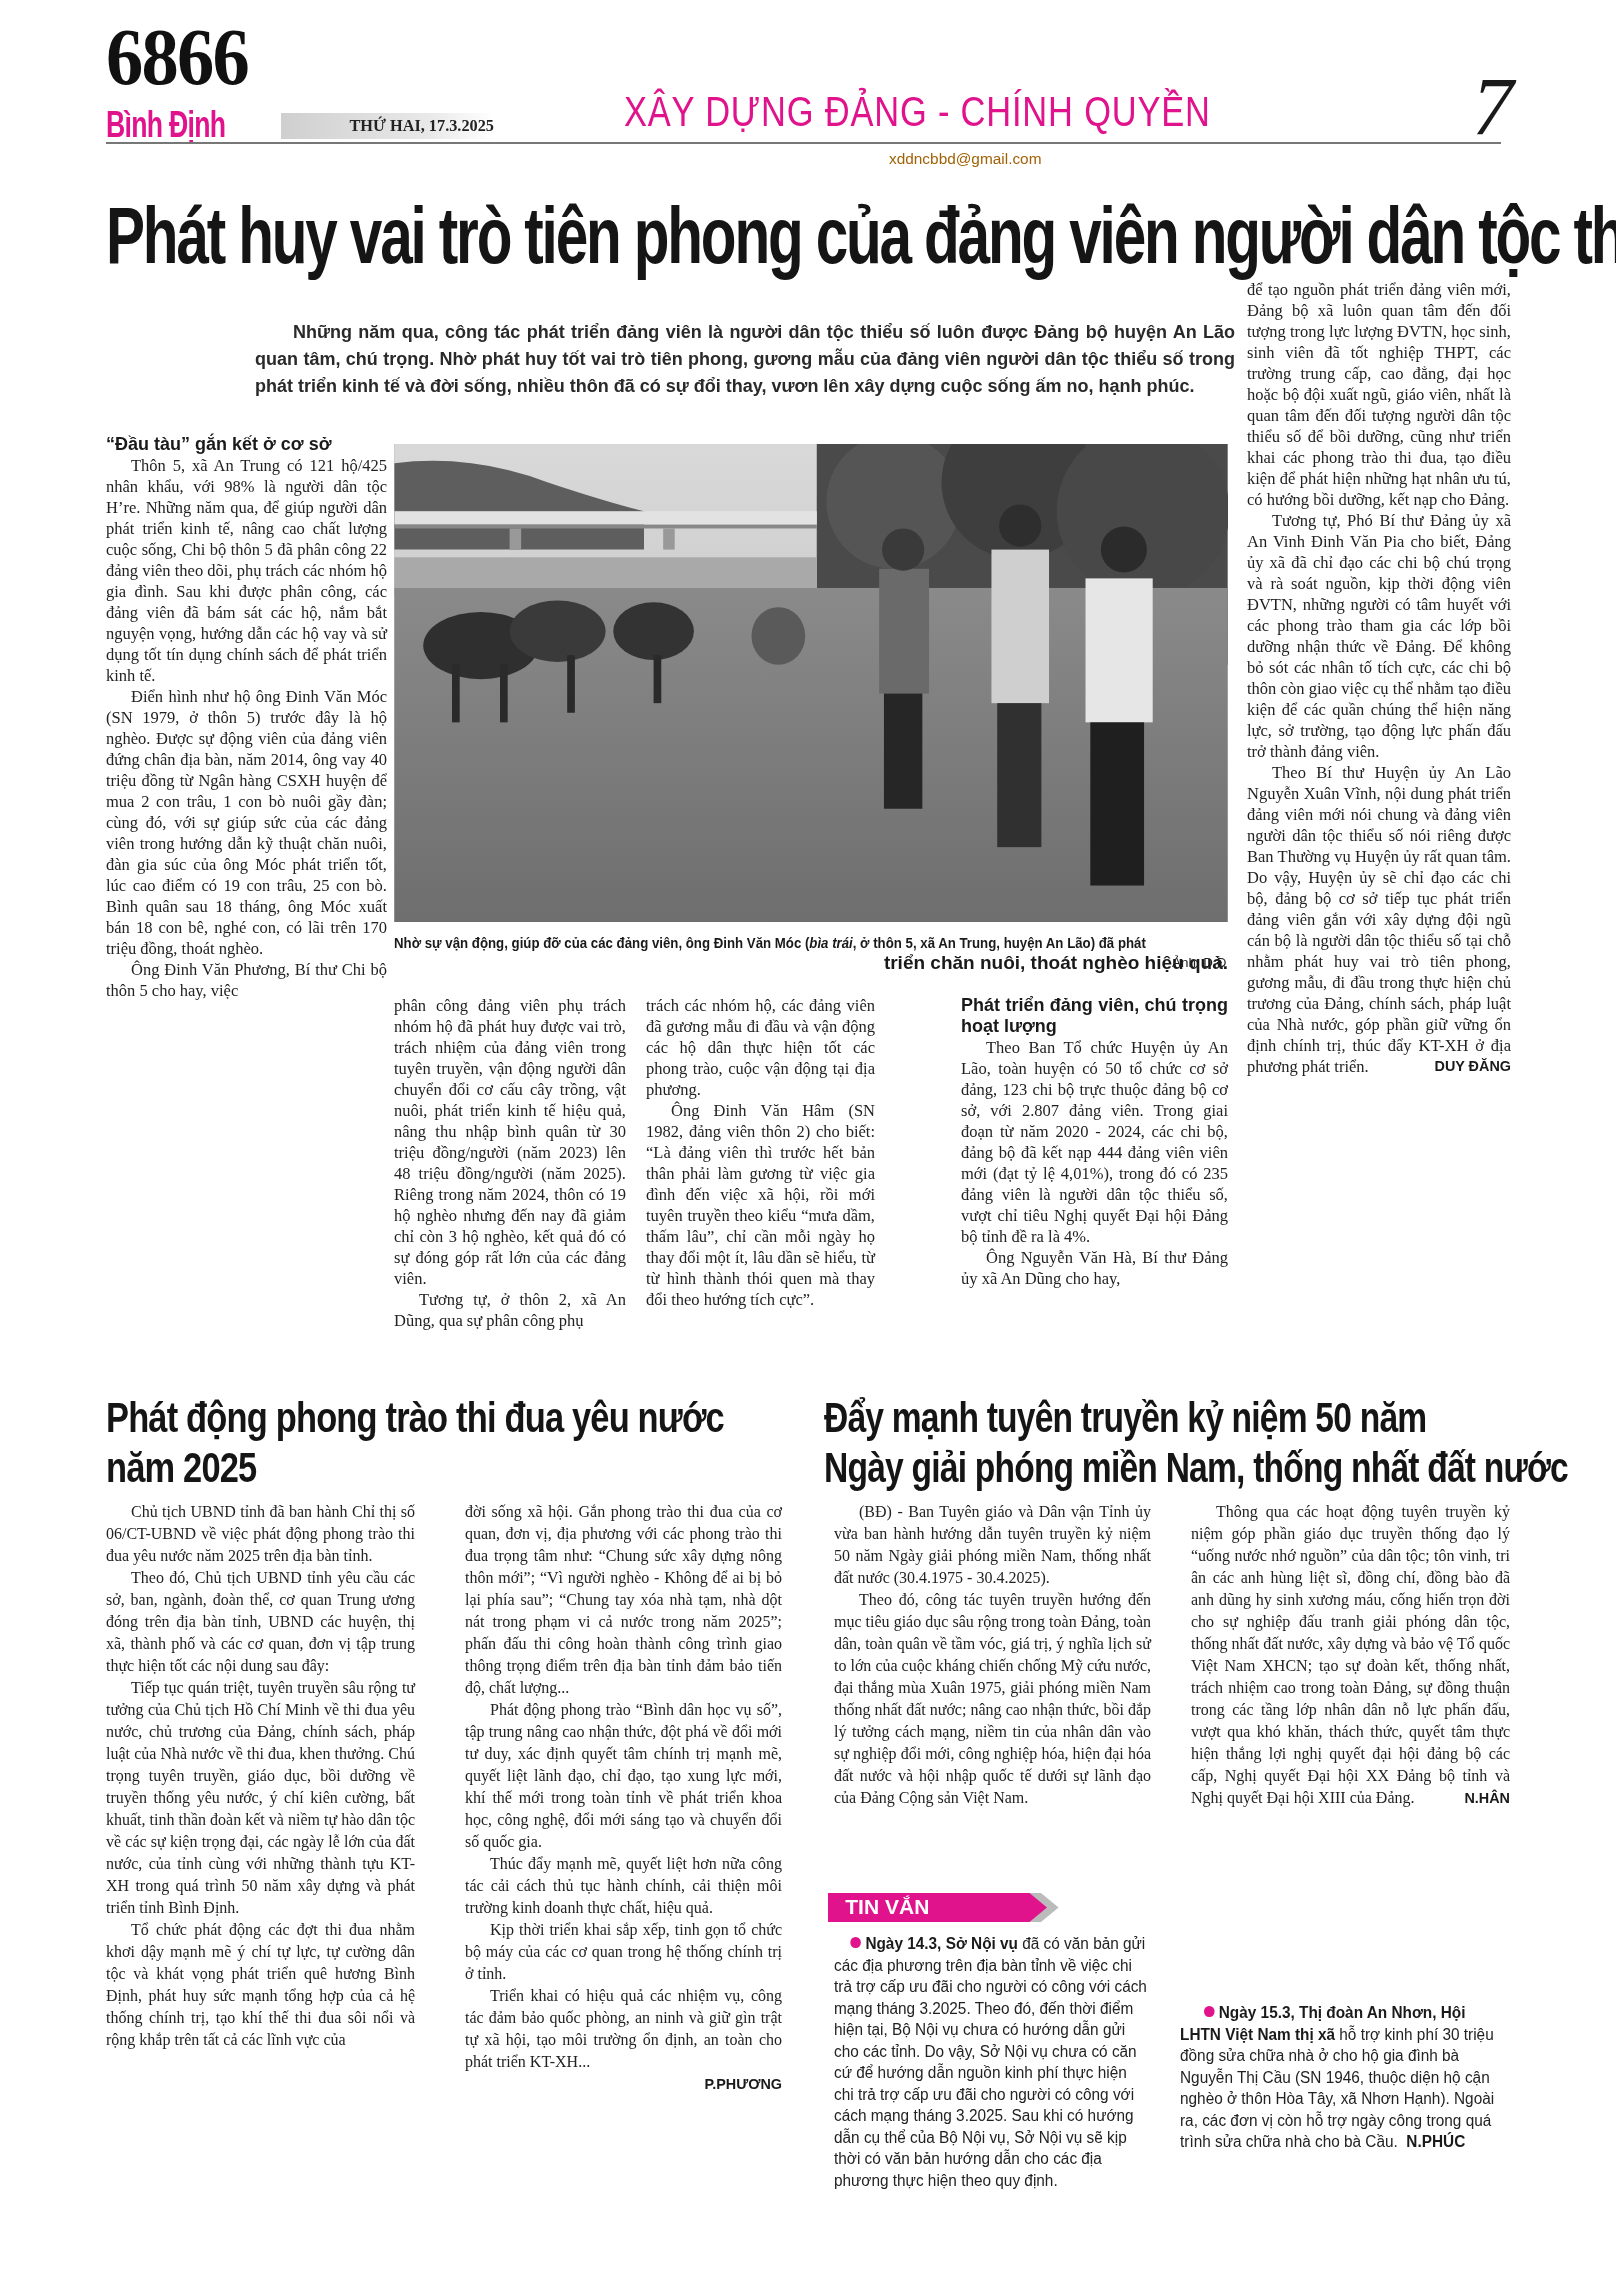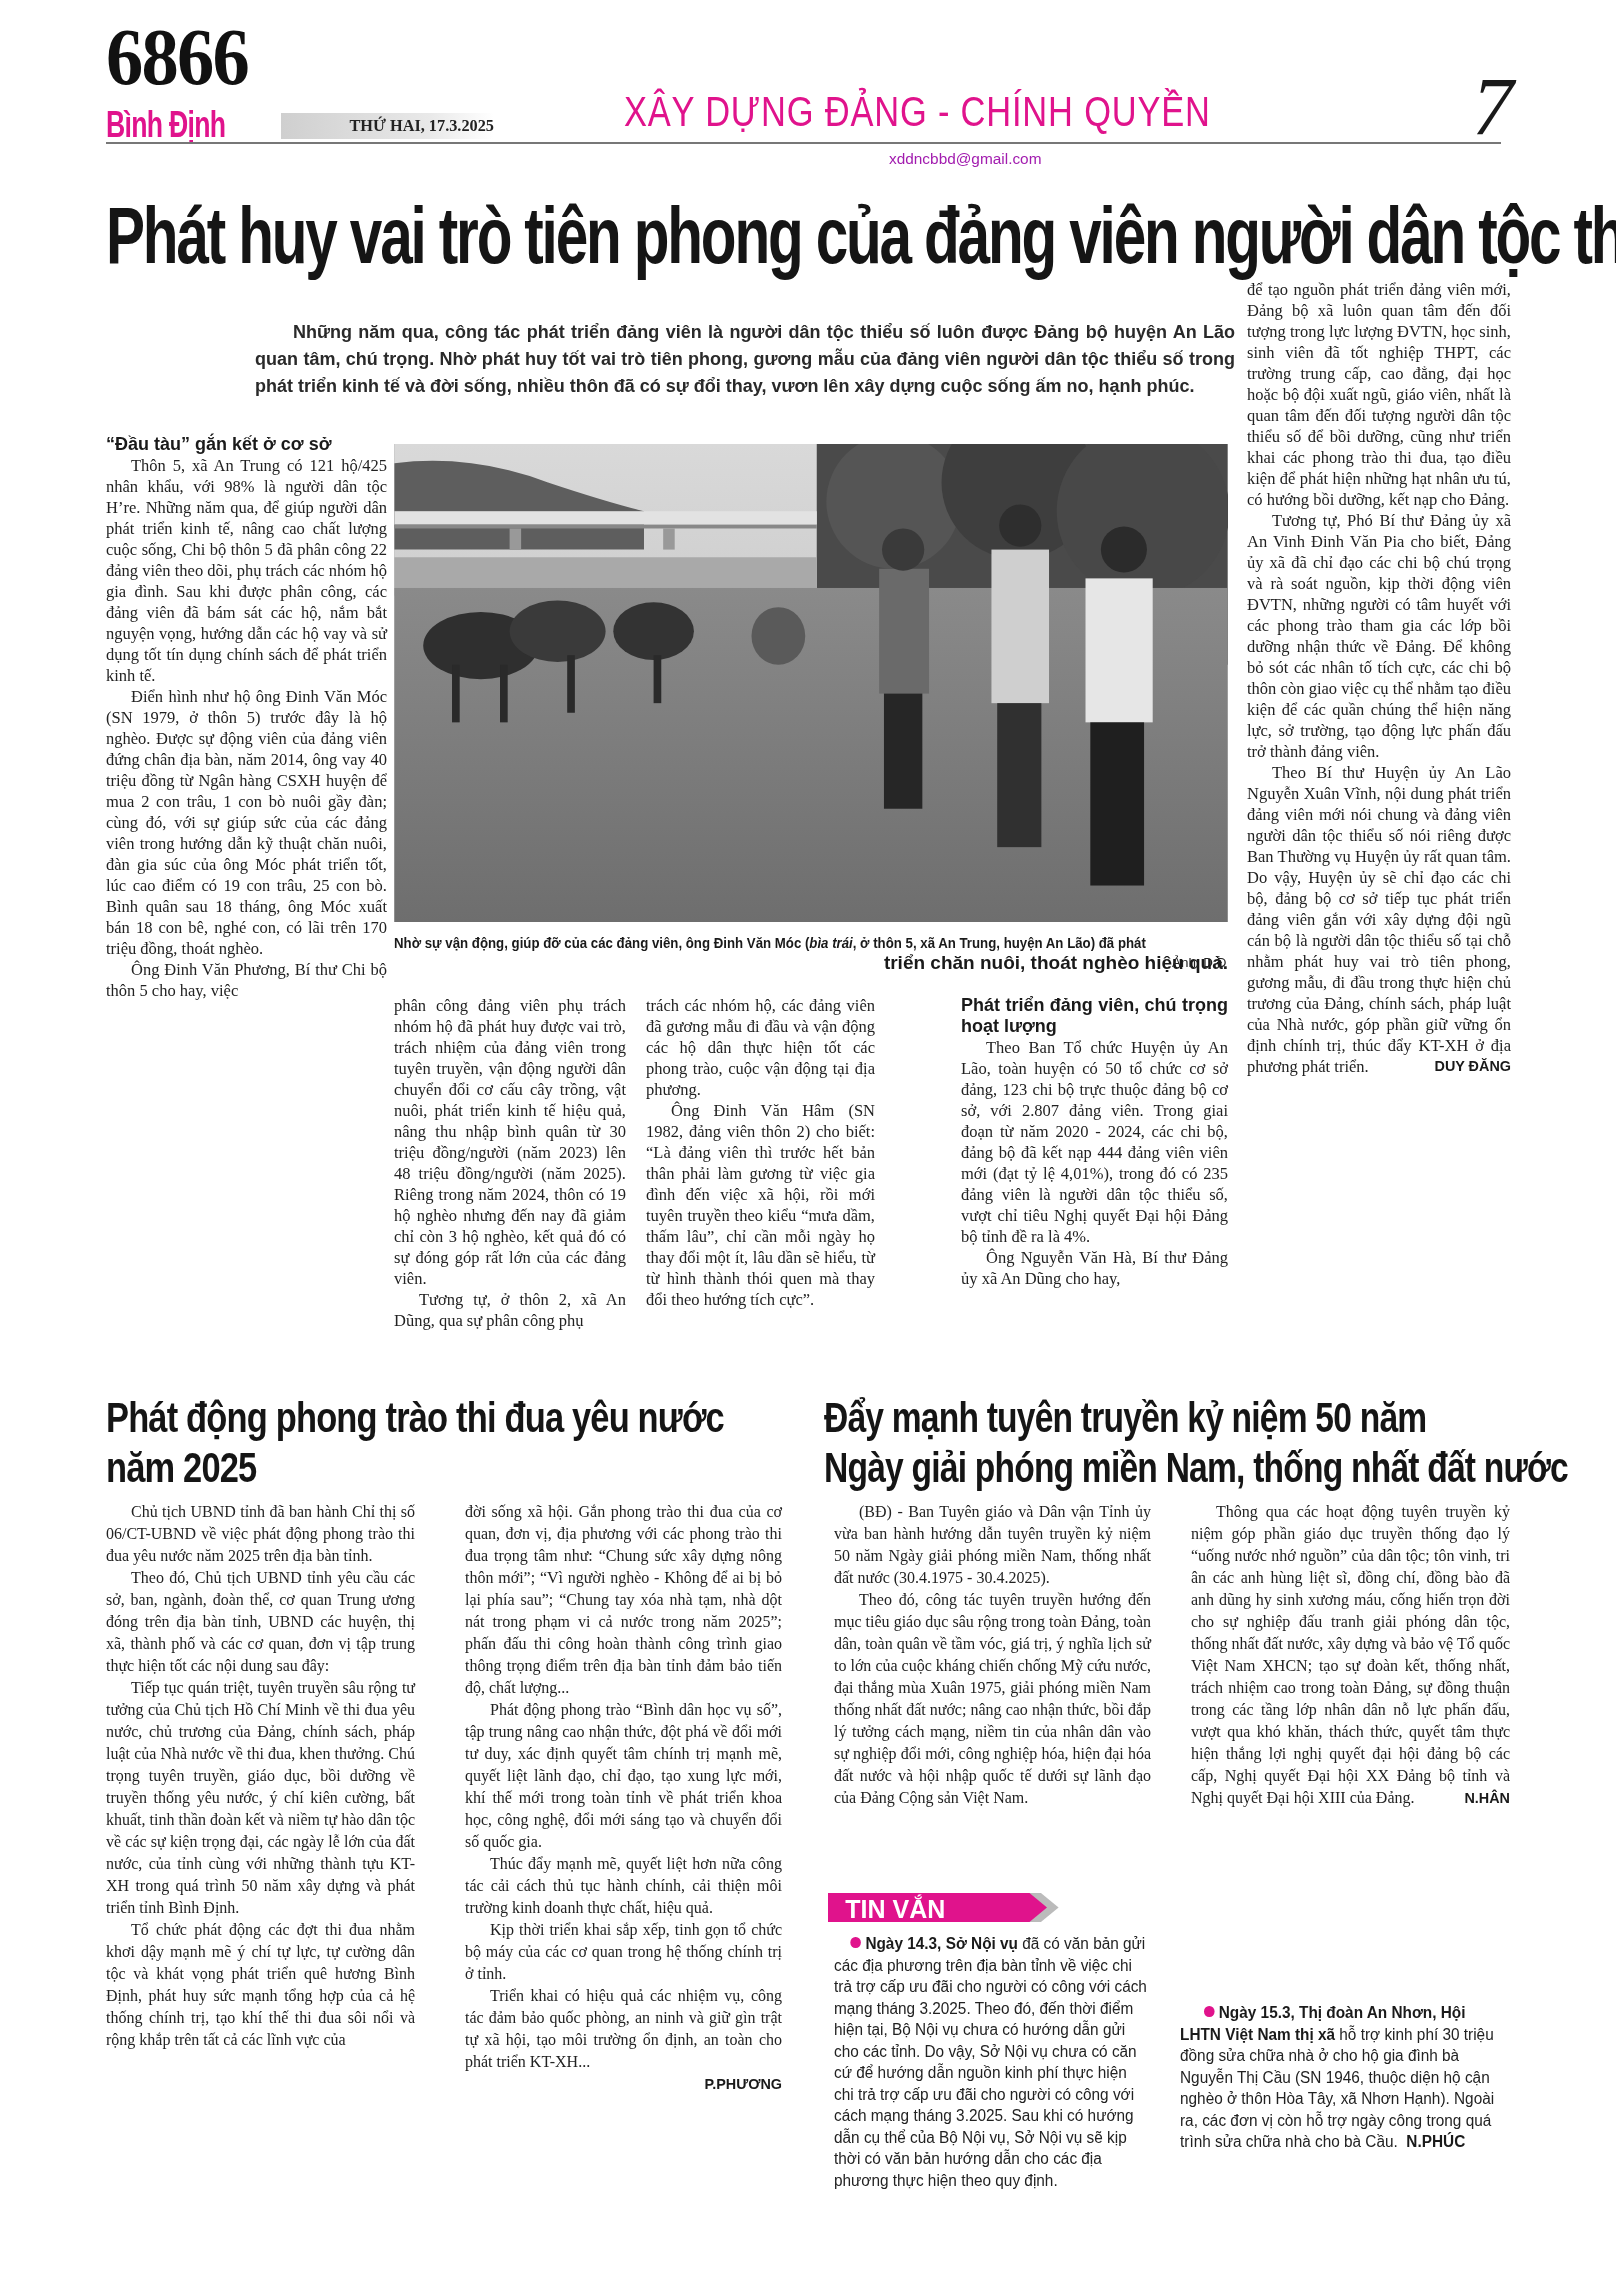--- a/index.html
+++ b/index.html
@@ -8,21 +8,21 @@
 
   .abs { position: absolute; }
 
   
   .issue-no { left: 106px; top: 17.3px; font-family: "Liberation Serif", serif; font-weight: bold; font-size: 81px; line-height: 81px; color: #111; letter-spacing: -1.9px; transform: scaleX(0.92); transform-origin: left; }
   .paper-name { left: 106px; top: 106px; font-family: "Liberation Sans", sans-serif; font-weight: bold; font-size: 37px; line-height: 38px; color: #e0138c; transform: scaleX(0.72); transform-origin: left; letter-spacing: -1px; }
   .date-box { left: 281px; top: 113px; width: 213px; height: 26px; background: linear-gradient(90deg, #cfcfcf 0%, #e9e9e9 70%, #ffffff 100%); font-family: "Liberation Serif", serif; font-weight: bold; font-size: 16.3px; line-height: 26px; padding-left: 7.7px; color: #222; text-align: right; }
   .section-title { left: 624px; top: 83px; font-family: "Liberation Sans", sans-serif; font-size: 42px; line-height: 58px; color: #e0138c; letter-spacing: 1px; transform: scaleX(0.82); transform-origin: left; white-space: nowrap; }
   .page-no { left: 1472px; top: 65px; font-family: "Liberation Serif", serif; font-style: italic; font-size: 83px; line-height: 83px; color: #1a1a1a; }
   .head-rule { left: 106px; top: 142px; width: 1395px; height: 1.9px; background: #777; }
-  .email { left: 889px; top: 150px; font-family: "Liberation Sans", sans-serif; font-size: 15.4px; color: #a21caf; }
+  .email { left: 889px; top: 150px; font-family: "Liberation Sans", sans-serif; font-size: 15.4px; color: #a16207; }
 
   
   .main-headline { left: 106px; top: 188px; width: 1403px; font-family: "Liberation Sans", sans-serif; font-weight: bold; font-size: 79px; line-height: 96px; color: #151515; letter-spacing: -2.9px; white-space: nowrap; transform: scaleX(0.74); transform-origin: left; }
 
   
   .lead { left: 255px; top: 319px; width: 980px; font-family: "Liberation Sans", sans-serif; font-weight: bold; font-size: 18px; line-height: 27px; color: #2a2a2a; text-indent: 38px; text-align: justify; }
 
   
   .col { font-family: "Liberation Serif", serif; font-size: 16.5px; line-height: 21px; color: #222; text-align: justify; hyphens: auto; }
   .col p { text-indent: 25px; }
@@ -48,21 +48,21 @@
 
   .cond { font-size: 16px; line-height: 22px; }
   .col-5 { left: 106px; top: 1501px; width: 240px; }
   .col-7 { left: 834px; top: 1501px; width: 330px; }
   .col-8 { left: 1194px; top: 1501px; width: 317px; }
 
   
   .tinvan-tag { left: 828px; top: 1893px; width: 231px; height: 29px; }
   .tinvan-tag .bar { position: absolute; left: 0; top: 0; width: 219px; height: 29px; background: #e0138c; clip-path: polygon(0 0, 92% 0, 100% 50%, 92% 100%, 0 100%); }
   .tinvan-tag .shadow { position: absolute; left: 9.6px; top: 0; width: 221px; height: 29px; background: #bbb; clip-path: polygon(0 0, 92% 0, 100% 50%, 92% 100%, 0 100%); }
-  .tinvan-tag .label { position: absolute; left: 17.3px; top: 1.9px; font-family: "Liberation Sans", sans-serif; font-weight: bold; font-size: 25px; color: #fff; letter-spacing: 0px; }
+  .tinvan-tag .label { position: absolute; left: 17.3px; top: 1.9px; font-family: "Liberation Sans", sans-serif; font-weight: bold; font-size: 21px; color: #fff; letter-spacing: 0px; }
 
   .brief { font-family: "Liberation Sans", sans-serif; font-size: 16px; line-height: 21.5px; color: #222; transform: scaleX(0.96); transform-origin: left; }
   .brief b { color: #1a1a1a; }
   .dot { display: inline-block; width: 10.6px; height: 10.6px; border-radius: 50%; background: #e0138c; margin-right: 4.8px; vertical-align: 1px; }
   .brief-1 { left: 834px; top: 1933px; width: 327px; text-indent: 17.3px; }
   .brief-2 { left: 1180px; top: 1933px; width: 336px; }
 </style>
 </head>
 <body>
 

